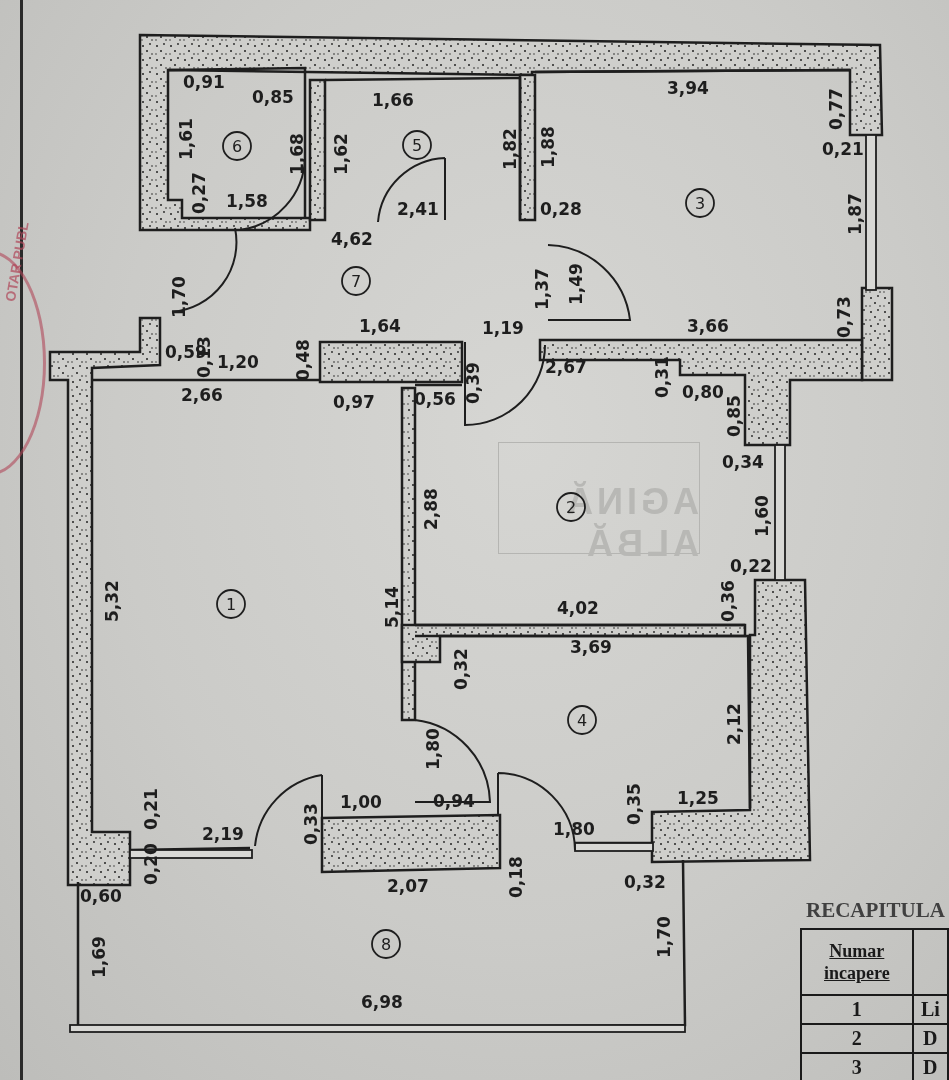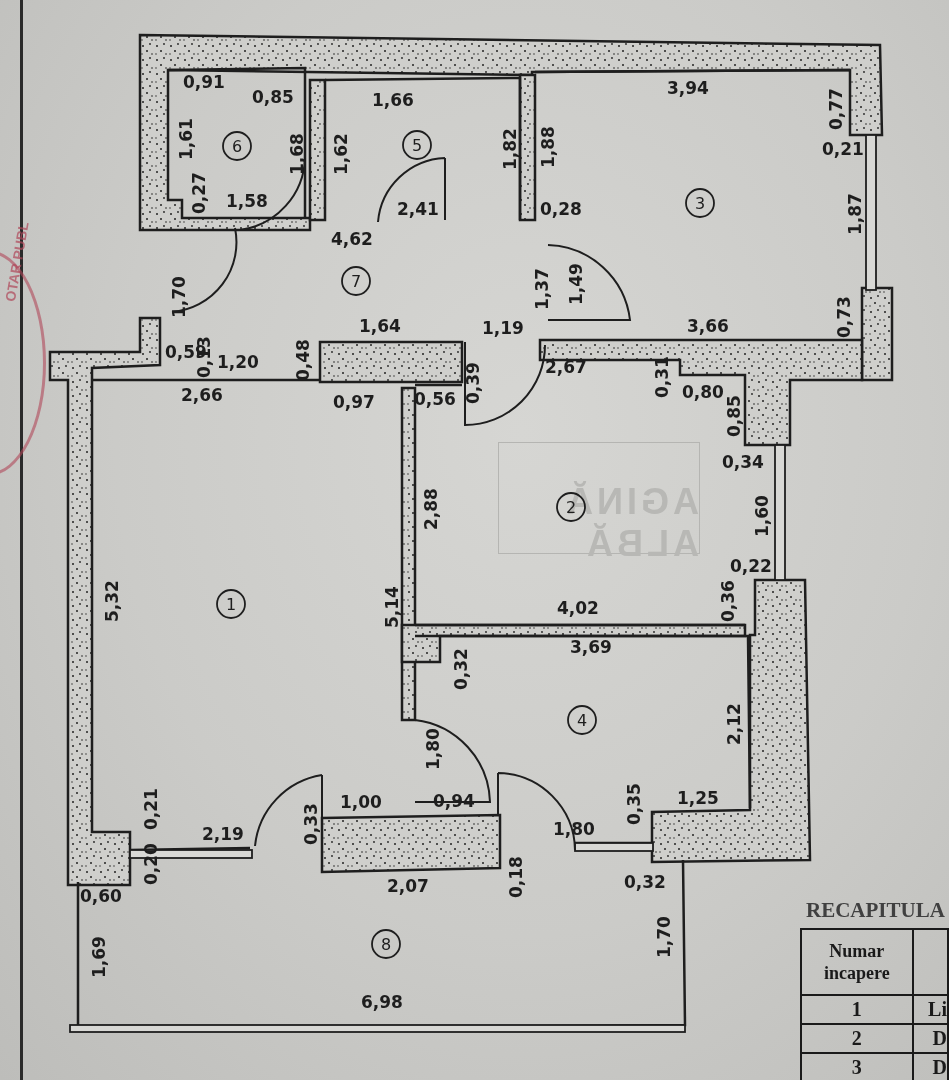--- a/index.html
+++ b/index.html
@@ -14,24 +14,24 @@
   .door{fill:none;stroke:#1e1e1e;stroke-width:2;}
   .window{fill:#d8d8d5;stroke:#1e1e1e;stroke-width:1.8;}
   .stamp{position:absolute;left:-70px;top:250px;width:110px;height:220px;border:3px solid #b0485a;border-radius:50%;opacity:.6;}
   .stamp-text{position:absolute;left:2px;top:300px;transform:rotate(-80deg);transform-origin:left top;color:#b0485a;font-size:14px;font-weight:bold;opacity:.7;white-space:nowrap;}
   .margin-line{position:absolute;left:20px;top:0;width:3px;height:1080px;background:#2a2a2a;}
   .watermark{position:absolute;left:498px;top:442px;width:200px;height:110px;border:1px solid #b5b5b2;}
   .watermark span{position:absolute;left:14px;top:38px;font-size:36px;font-weight:bold;color:#b8b8b5;transform:scaleX(-1);letter-spacing:4px;}
   .recap-title{position:absolute;left:806px;top:898px;font-family:"Liberation Serif",serif;font-weight:bold;font-size:21px;color:#404040;white-space:nowrap;}
   table.recap{position:absolute;left:800px;top:928px;border-collapse:collapse;font-family:"Liberation Serif",serif;color:#1a1a1a;}
   table.recap td, table.recap th{border:2px solid #1a1a1a;padding:0;}
-  table.recap th{width:130px;height:64px;font-size:18px;font-weight:bold;line-height:22px;text-align:center;}
+  table.recap th{width:130px;height:64px;font-size:18px;font-weight:bold;line-height:22px;text-align:center;text-decoration:underline;}
   table.recap th.c2{width:40px;}
   table.recap td{height:27px;font-size:20px;font-weight:bold;text-align:center;}
-  table.recap td.c2{text-align:right;}
+  table.recap td.c2{text-align:center;}
 </style>
 </head>
 <body>
 
 <div class="paper"></div>
 <div class="margin-line"></div>
 <div class="stamp"></div>
 <div class="stamp-text">OTAR PUBL</div>
 <div class="watermark">
     <span>AGINĂ ALBĂ</span>

